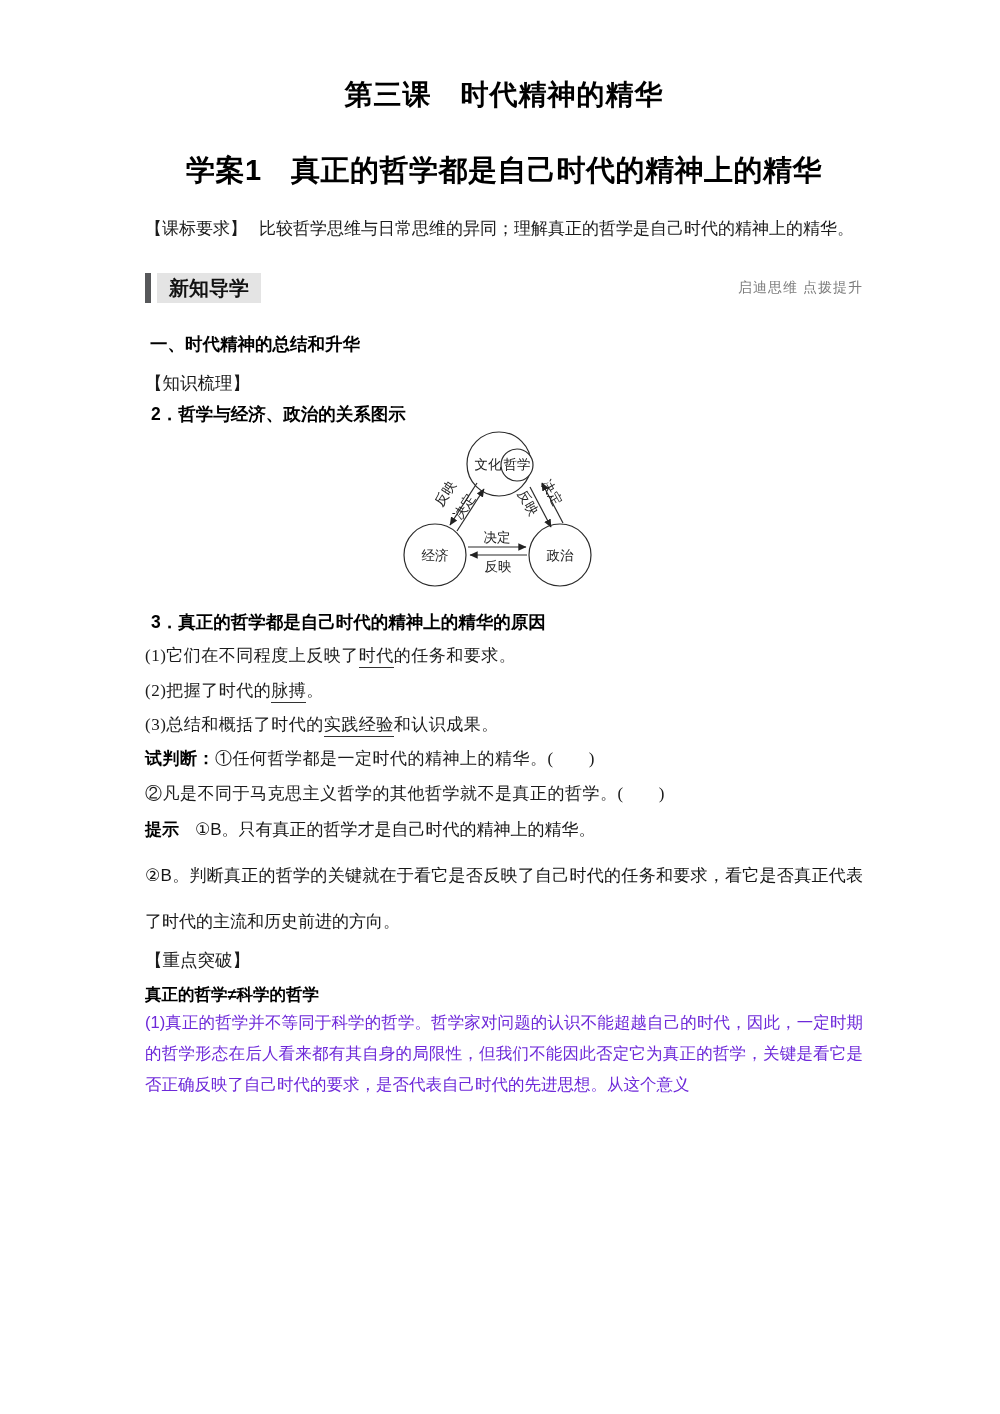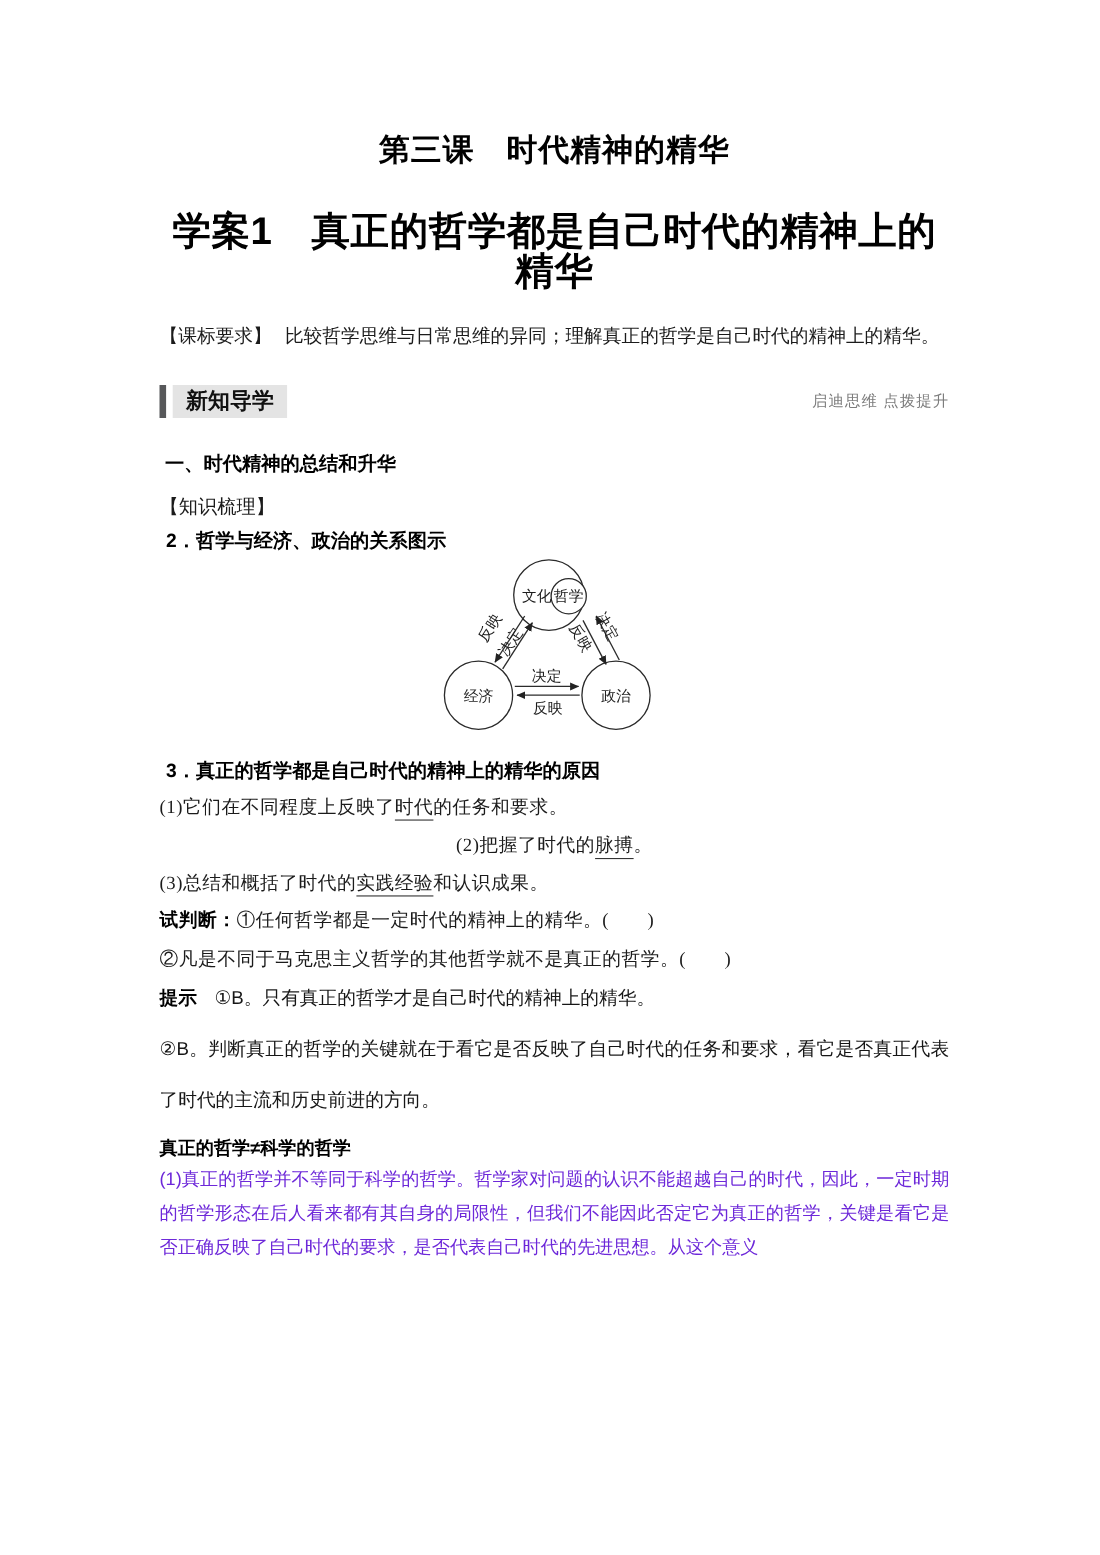--- a/index.html
+++ b/index.html
@@ -3,30 +3,30 @@
 <meta charset="utf-8">
 <style>
   * { margin:0; padding:0; box-sizing:border-box; }
   html,body { background:#ffffff; }
   body {
     width:1000px; height:1414px;
     position:relative;
     font-family:"Liberation Serif","DejaVu Serif",serif;
     color:#1b1b1b;
   }
-  .content { width:718px; margin-left:145px; padding-top:119px; }
+  .content { width:718px; margin-left:145px; padding-top:78px; }
 
   .lesson-title {
     font-family:"Liberation Sans","DejaVu Sans",sans-serif;
     font-weight:bold; font-size:28px; line-height:34px;
     text-align:center; color:#000; letter-spacing:1px;
   }
   .case-title {
     font-family:"Liberation Sans","DejaVu Sans",sans-serif;
-    font-weight:bold; font-size:35px; line-height:36px;
+    font-weight:bold; font-size:29px; line-height:36px;
     text-align:center; color:#000; margin-top:40px; letter-spacing:0.5px;
   }
   .course-req { font-size:17px; line-height:26px; margin-top:28px; }
   .course-req .req-label { margin-right:12px; }
 
   .section-bar {
     margin-top:31px; height:30px;
     display:flex; align-items:center; justify-content:space-between;
   }
   .section-left { display:flex; align-items:stretch; height:30px;justify-content:flex-end; }
@@ -56,21 +56,21 @@
   .mt6  { margin-top:6px; }
   .mt2  { margin-top:2px; }
 
   .body-para {
     font-size:17.5px; line-height:37px; text-align:justify;
     letter-spacing:0.5px;
   }
   .u { border-bottom:1px solid #333; padding-bottom:2px; }
 
   .reason { font-size:17px; line-height:26px; margin-top:8px; letter-spacing:0.5px; }
-  .reason.r2 { margin-top:9px;text-align:center; }
+  .reason.r2 { margin-top:9px; }
 
   .judge { font-size:17px; line-height:26px; letter-spacing:0.5px; }
   .judge.q1 { margin-top:8px; }
   .judge.q2 { margin-top:9px; }
   .judge-label {
     font-family:"Liberation Sans","DejaVu Sans",sans-serif;
     font-weight:bold; color:#000;
   }
 
   .hint {
@@ -167,18 +167,19 @@
   <p class="reason"><span>(3)总结和概括了时代的</span><span class="u">实践经验</span><span>和认识成果。</span></p>
 
   <p class="judge q1"><span class="judge-label">试判断：</span><span>①任何哲学都是一定时代的精神上的精华。(　　)</span></p>
 
   <p class="judge q2"><span>②凡是不同于马克思主义哲学的其他哲学就不是真正的哲学。(　　)</span></p>
 
   <p class="hint"><span class="hint-label">提示</span><span>①B。只有真正的哲学才是自己时代的精神上的精华。</span></p>
 
   <p class="hint"><span>②B。判断真正的哲学的关键就在于看它是否反映了自己时代的任务和要求，看它是否真正代表了时代的主流和历史前进的方向。</span></p>
 
+  <p class="bracket-label focus-label">【重点突破】</p>
 
   <h4 class="focus-title">真正的哲学≠科学的哲学</h4>
 
   <p class="focus-para">(1)真正的哲学并不等同于科学的哲学。哲学家对问题的认识不能超越自己的时代，因此，一定时期的哲学形态在后人看来都有其自身的局限性，但我们不能因此否定它为真正的哲学，关键是看它是否正确反映了自己时代的要求，是否代表自己时代的先进思想。从这个意义</p>
 
 </div>
 
 </body></html>

